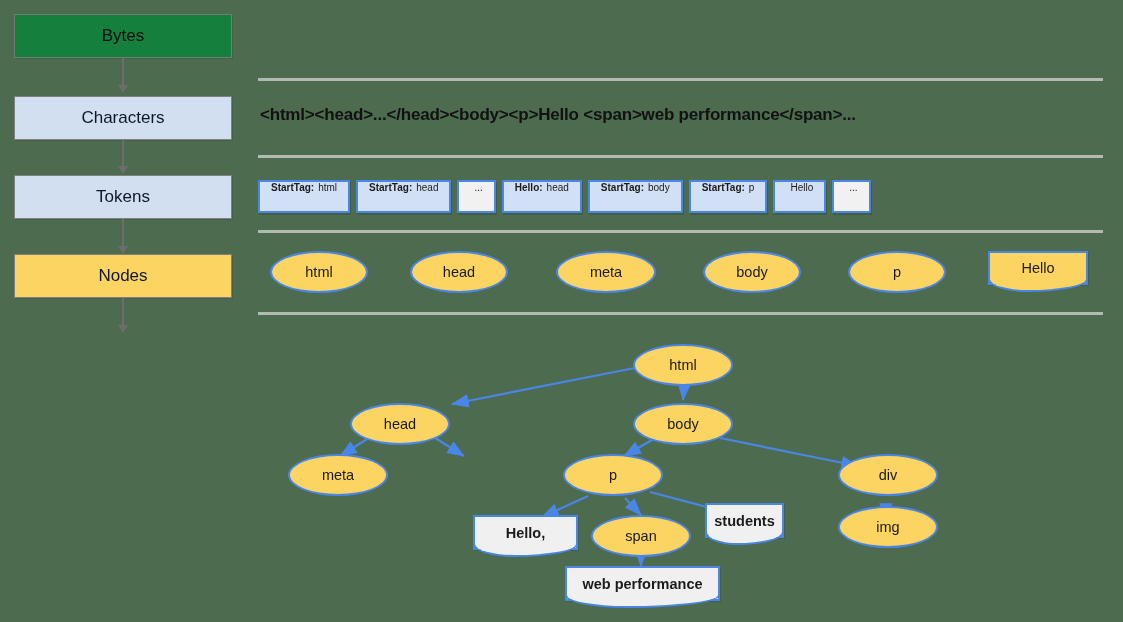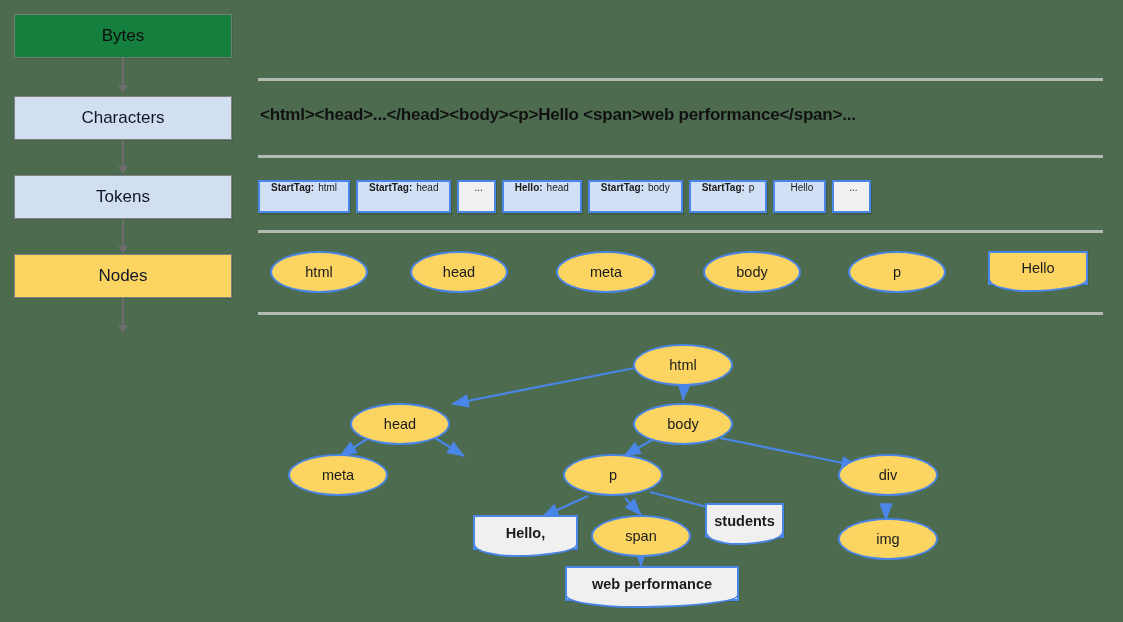--- a/index.html
+++ b/index.html
@@ -226,21 +226,21 @@
       </div>
     <div class="note grayfill" style="left:473px;top:203px;width:105px;height:35px">
         <span>Hello,</span>
       </div>
     <div class="ellipse" style="left:591px;top:203px;width:100px;height:42px">
         <span>span</span>
       </div>
     <div class="note grayfill" style="left:705px;top:191px;width:79px;height:35px">
         <span>students</span>
       </div>
-    <div class="ellipse" style="left:838px;top:206px;width:100px;height:42px">
+    <div class="ellipse" style="left:838px;top:194px;width:100px;height:42px">
         <span>img</span>
       </div>
-    <div class="note grayfill" style="left:565px;top:254px;width:174px;height:35px">
+    <div class="note grayfill" style="left:565px;top:254px;width:155px;height:35px">
         <span>web performance</span>
       </div>
   </div>
 
 </div>
 
 </body></html>

